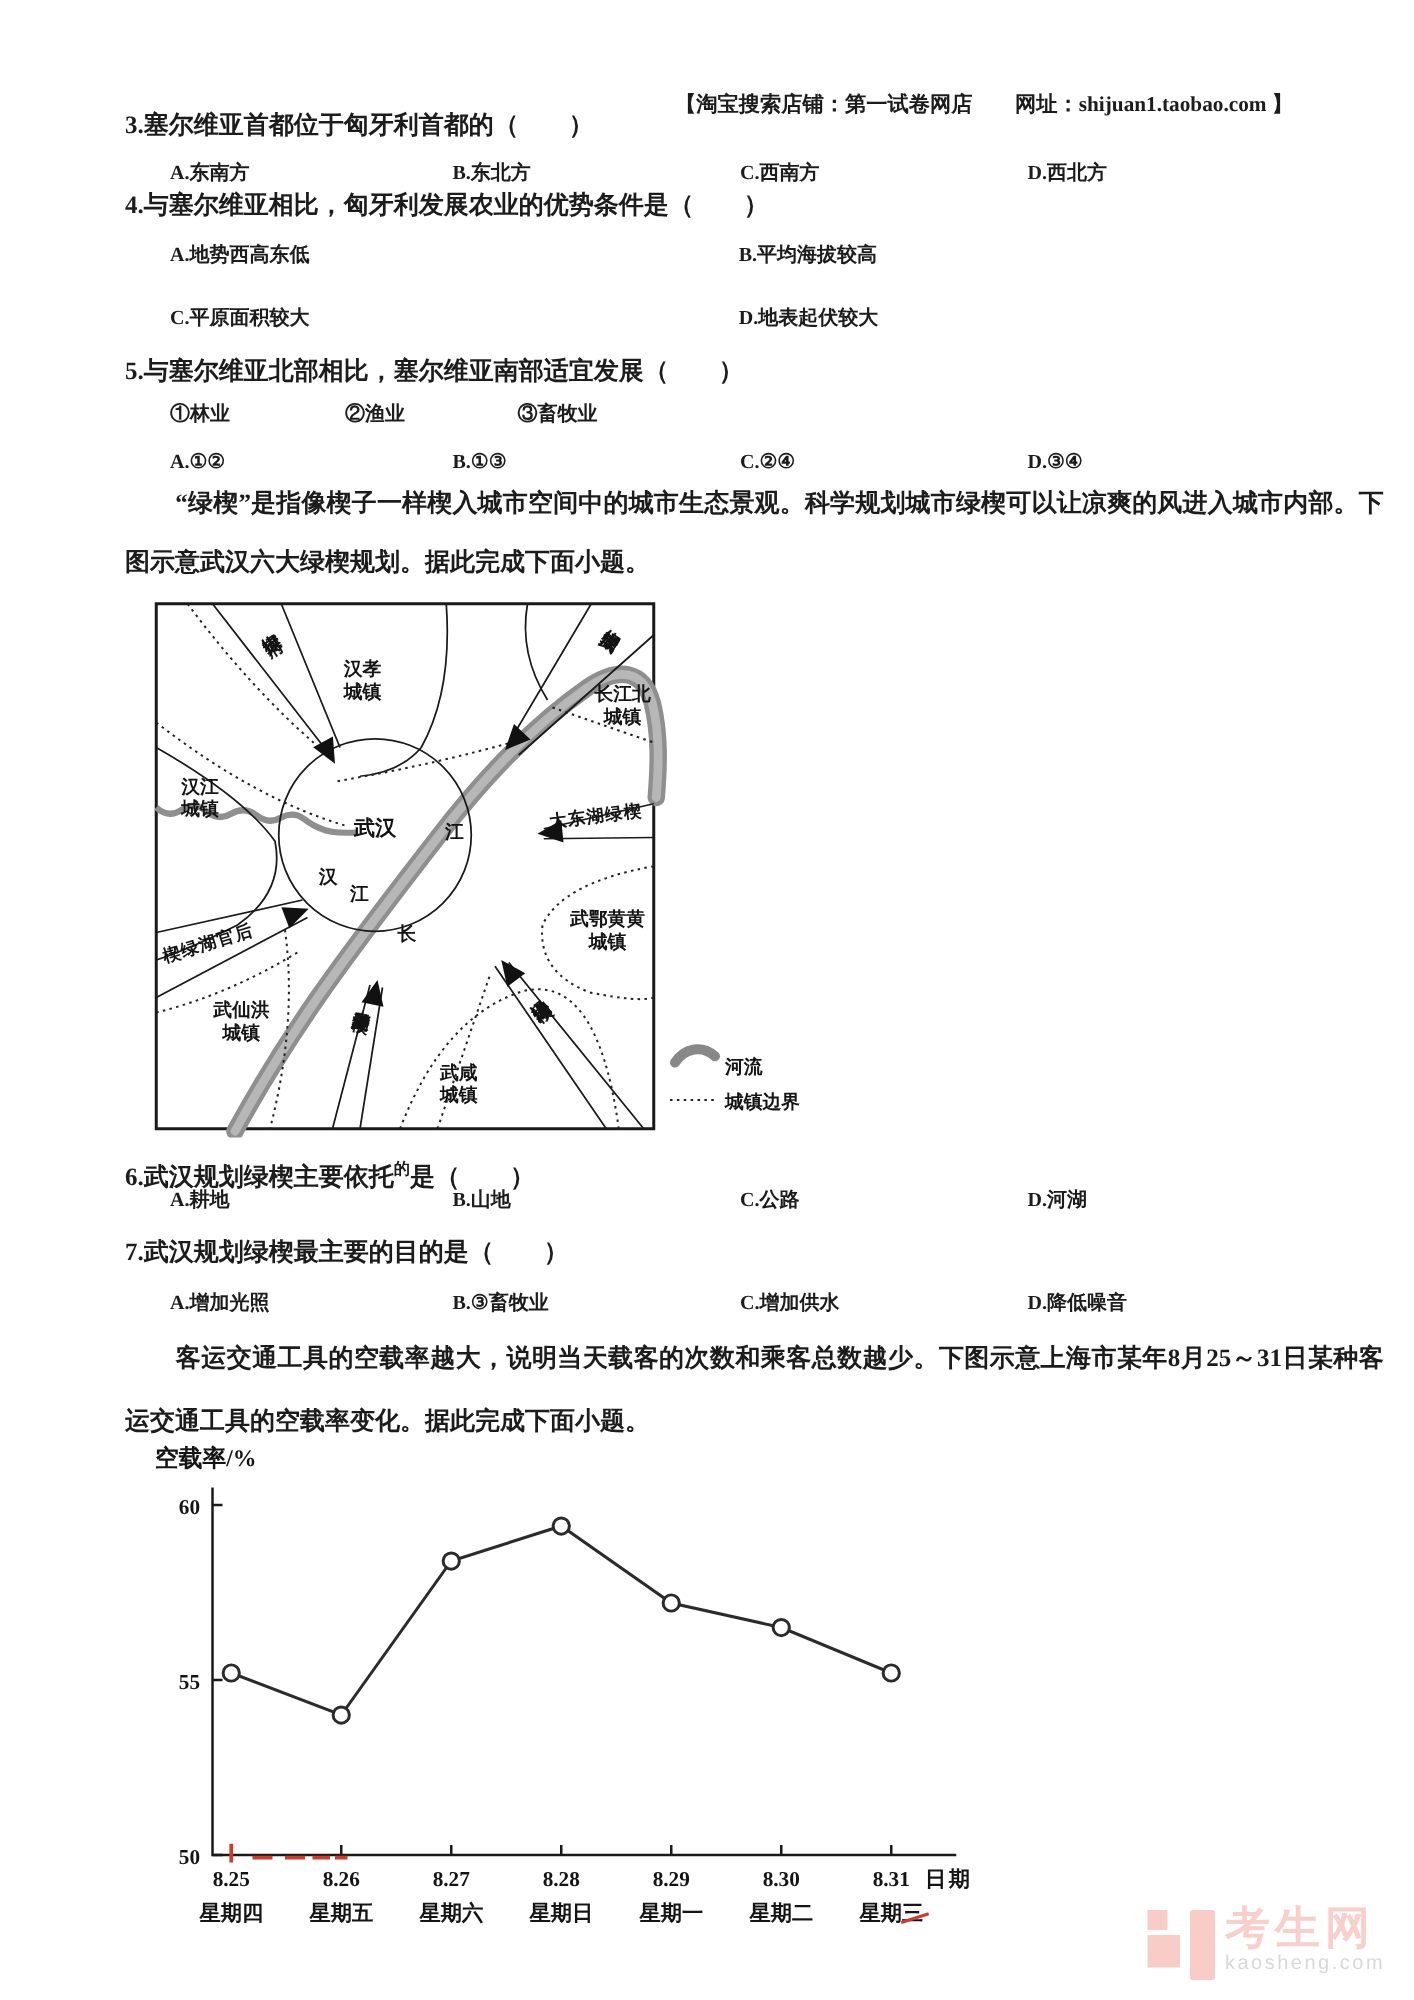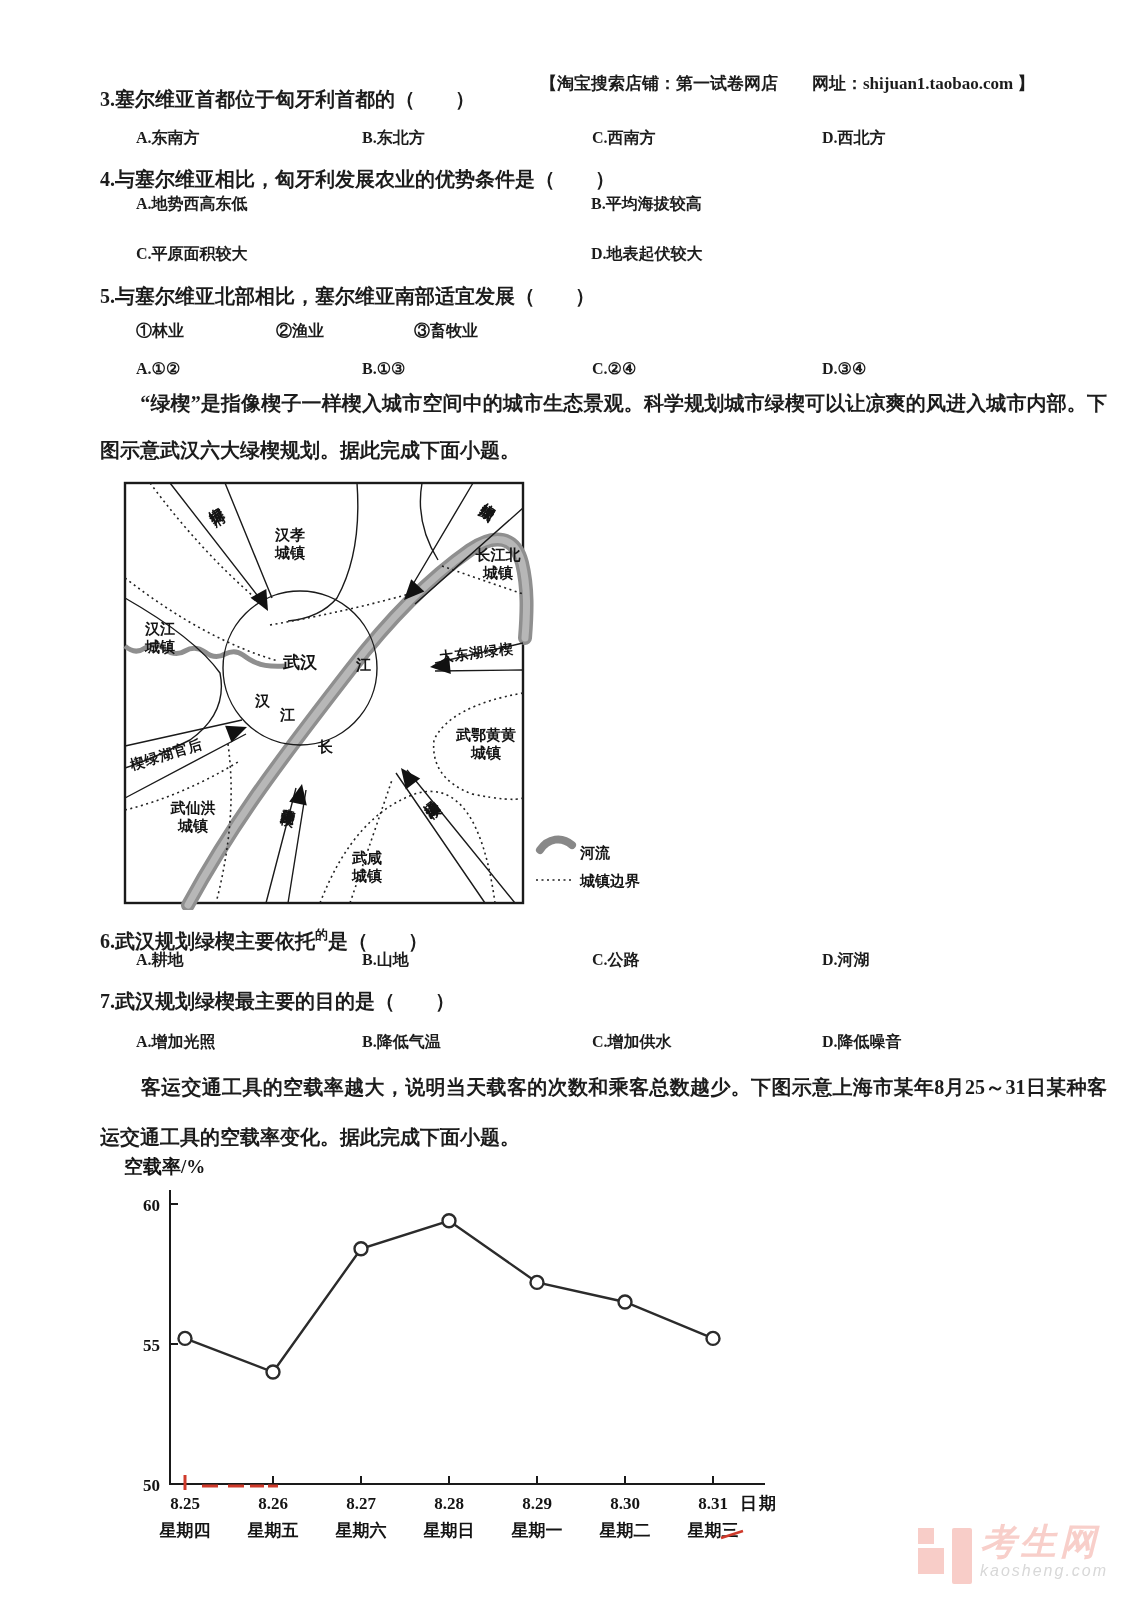--- a/index.html
+++ b/index.html
@@ -19,21 +19,21 @@
   .cityc{font-size:17px;font-weight:700;text-anchor:middle;}
   .wlab{font-size:14px;font-weight:700;letter-spacing:1px;}
   .vert{writing-mode:vertical-rl;text-orientation:upright;}
   .rch{font-size:15px;font-weight:700;}
   .lgt{font-size:15px;font-weight:700;}
   .thin{fill:none;stroke:#1a1a1a;stroke-width:1.4px;}
   .dot{fill:none;stroke:#222;stroke-width:1.6px;stroke-dasharray:2 3.5;}
   .axis{stroke:#1a1a1a;stroke-width:2px;fill:none;}
   .c-lab{font-size:17px;font-weight:600;}
   .c-title{font-size:19px;font-weight:700;}
-  .ks{left:918px;top:1522px;width:200px;display:flex;align-items:flex-start;gap:8px;font-style:italic;}
+  .ks{left:918px;top:1522px;width:200px;display:flex;align-items:flex-start;gap:8px;}
   .ks-col{display:flex;flex-direction:column;gap:4px;margin-top:6px;}
   .ks-sq1{width:16px;height:16px;background:#f8cdc8;}
   .ks-sq2{width:26px;height:26px;background:#f8cdc8;}
   .ks-bar{width:20px;height:56px;background:#f8cdc8;margin-top:6px;border-radius:2px;}
   .ks-txt{display:flex;flex-direction:column;}
   .ks-brand{font-size:36px;font-weight:700;color:#f8cfca;letter-spacing:4px;line-height:40px;}
   .ks-dom{font-size:16px;color:#d8d8d8;letter-spacing:2px;font-family:"Liberation Sans",sans-serif;}
 </style>
 </head>
 <body>
@@ -41,21 +41,21 @@
 <div class="abs hdr">【淘宝搜索店铺：第一试卷网店　　网址：shijuan1.taobao.com 】</div>
 
 <div class="abs stem" style="top:86px;">3.塞尔维亚首都位于匈牙利首都的（　　）</div>
 <div class="abs optrow g4" style="top:128px;">
   <span>A.东南方</span>
   <span>B.东北方</span>
   <span>C.西南方</span>
   <span>D.西北方</span>
 </div>
 
-<div class="abs stem" style="top:166px;">4.与塞尔维亚相比，匈牙利发展农业的优势条件是（　　）</div>
+<div class="abs stem" style="top:150px;">4.与塞尔维亚相比，匈牙利发展农业的优势条件是（　　）</div>
 <div class="abs optrow g2" style="top:194px;">
   <span>A.地势西高东低</span>
   <span>B.平均海拔较高</span>
 </div>
 <div class="abs optrow g2" style="top:244px;">
   <span>C.平原面积较大</span>
   <span>D.地表起伏较大</span>
 </div>
 
 <div class="abs stem" style="top:283px;">5.与塞尔维亚北部相比，塞尔维亚南部适宜发展（　　）</div>
@@ -150,21 +150,21 @@
 <div class="abs optrow g4" style="top:950px;">
   <span>A.耕地</span>
   <span>B.山地</span>
   <span>C.公路</span>
   <span>D.河湖</span>
 </div>
 
 <div class="abs stem" style="top:988px;">7.武汉规划绿楔最主要的目的是（　　）</div>
 <div class="abs optrow g4" style="top:1032px;">
   <span>A.增加光照</span>
-  <span>B.降低气温</span>
+  <span>B.③畜牧业</span>
   <span>C.增加供水</span>
   <span>D.降低噪音</span>
 </div>
 
 <div class="abs para" style="top:1062px;line-height:50px;">　　客运交通工具的空载率越大，说明当天载客的次数和乘客总数越少。下图示意上海市某年8月25～31日某种客运交通工具的空载率变化。据此完成下面小题。</div>
 
 <svg class="abs" style="left:110px;top:1147px;" width="720" height="420" viewBox="0 0 720 420">
     <text x="14" y="26" class="c-title">空载率/%</text>
     <path d="M60,43 L60,337 L655,337" class="axis"></path>
     <line x1="60" y1="337" x2="68" y2="337" class="axis"></line>

